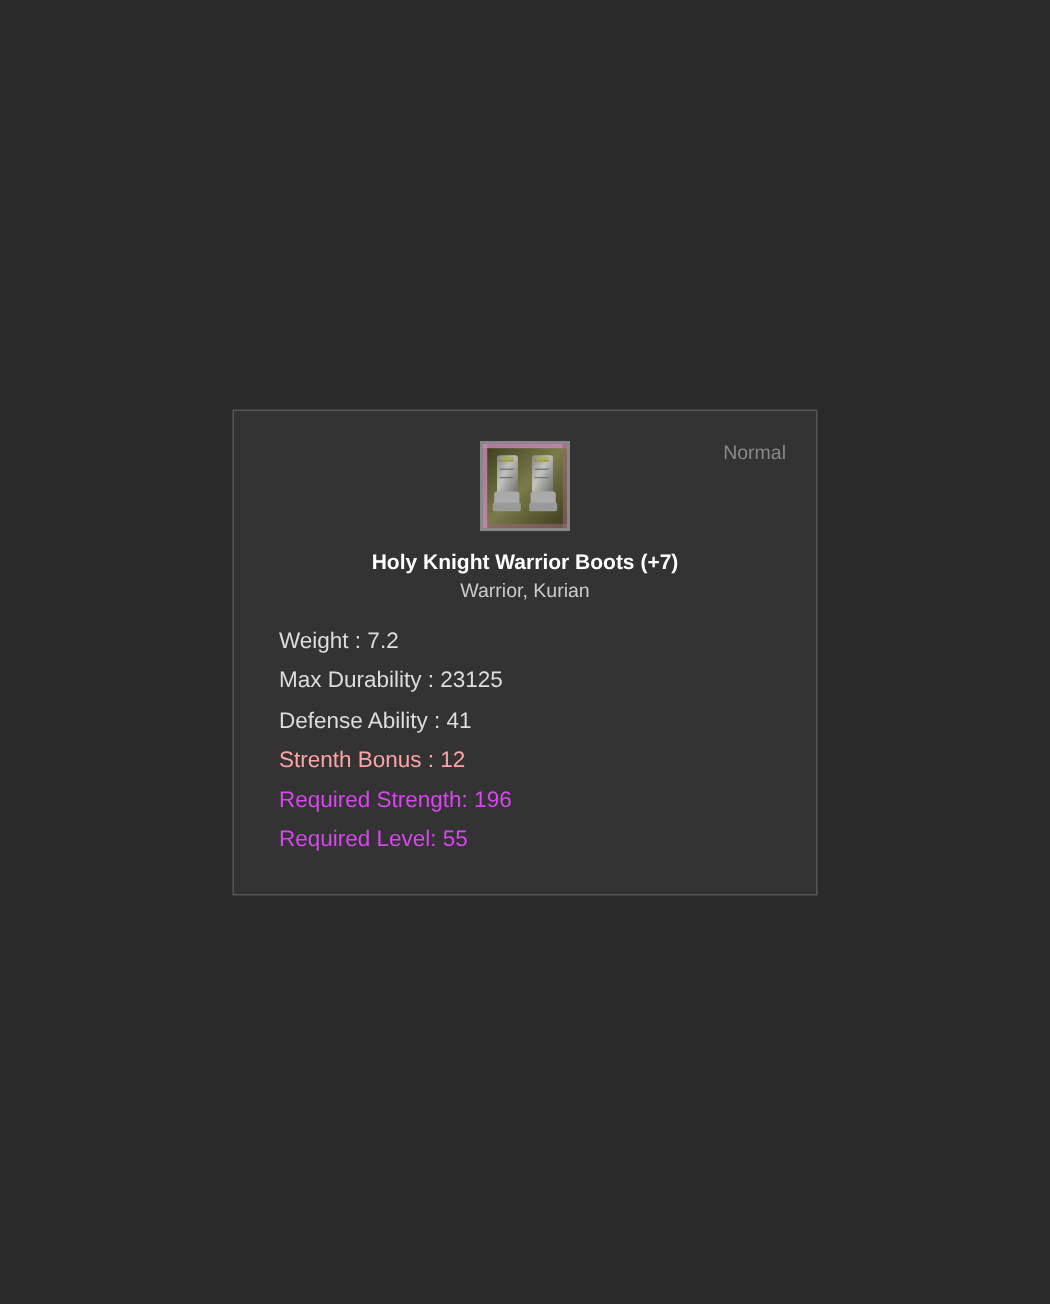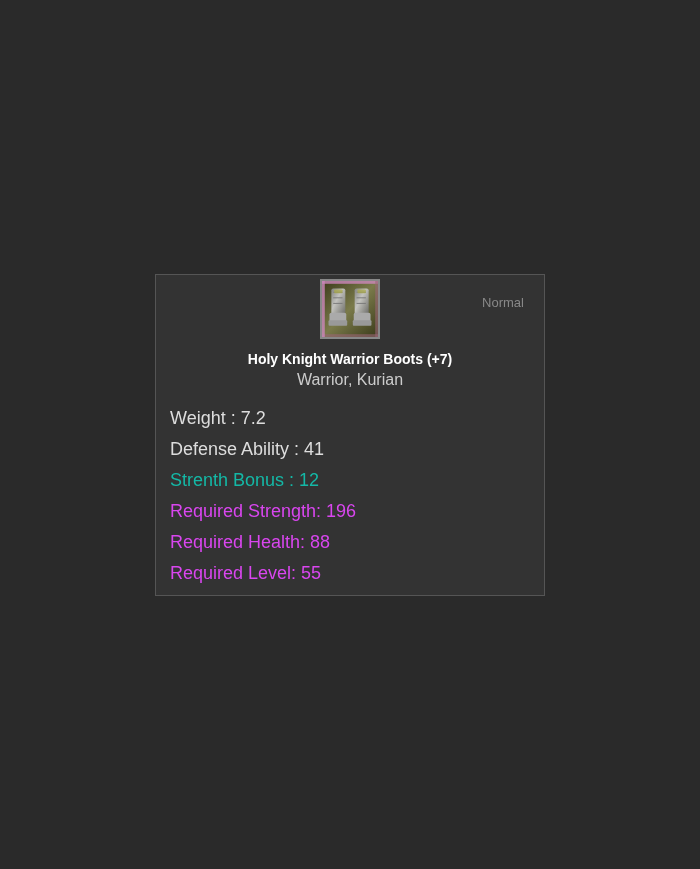--- a/index.html
+++ b/index.html
@@ -15,21 +15,21 @@
       display: flex;
       align-items: center;
       justify-content: center;
       font-family: Arial, sans-serif;
     }
 
     .tooltip-container {
       background-color: #333333;
       border: 1px solid #555555;
       width: 390px;
-      padding: 4px;
+      padding: 20px;
       display: flex;
       flex-direction: column;
       align-items: center;
       position: relative;
     }
 
     .item-icon-wrapper {
       width: 60px;
       height: 60px;
       border: 2px solid #888;
@@ -50,50 +50,50 @@
     .item-name {
       color: #ffffff;
       font-size: 14px;
       font-weight: bold;
       text-align: center;
       margin-bottom: 4px;
     }
 
     .item-class {
       color: #cccccc;
-      font-size: 16px;
+      font-size: 13px;
       text-align: left;
       margin-bottom: 16px;
     }
 
     .item-quality {
       position: absolute;
       top: 20px;
       right: 20px;
       color: #888888;
       font-size: 13px;
     }
 
     .stats-container {
       width: 100%;
       padding-left: 10px;
     }
 
     .stat-line {
-      font-size: 18px;
+      font-size: 15px;
       margin-bottom: 4px;
       line-height: 1.5;
     }
 
     .stat-white {
       color: #dddddd;
     }
 
     .stat-green {
-      color: #14b8a6;
+      color: #fca5a5;
     }
 
     .stat-red {
       color: #d946ef;
     }
   </style>
 </head>
 <body>
 
 <div class="tooltip-container">
@@ -146,20 +146,20 @@
       <rect x="13" y="9" width="9" height="4" rx="1" fill="#aaaa44" opacity="0.7"></rect>
       <rect x="38" y="9" width="9" height="4" rx="1" fill="#aaaa44" opacity="0.7"></rect>
     </svg>
   </div>
 
   <div class="item-name">Holy Knight Warrior Boots (+7)</div>
   <div class="item-class">Warrior, Kurian</div>
 
   <div class="stats-container">
     <div class="stat-line stat-white">Weight : 7.2</div>
+    <div class="stat-line stat-white">Max Durability : 23125</div>
     <div class="stat-line stat-white">Defense Ability : 41</div>
     <div class="stat-line stat-green">Strenth Bonus : 12</div>
     <div class="stat-line stat-red">Required Strength: 196</div>
-    <div class="stat-line stat-red">Required Health: 88</div>
     <div class="stat-line stat-red">Required Level: 55</div>
   </div>
 
 </div>
 
 </body></html>

